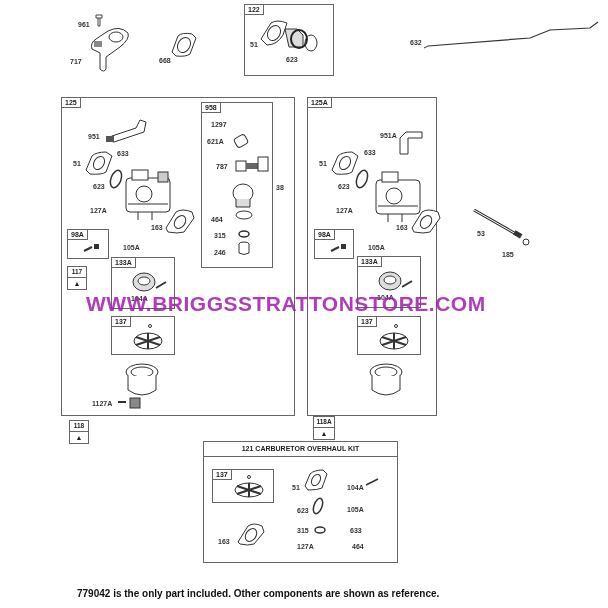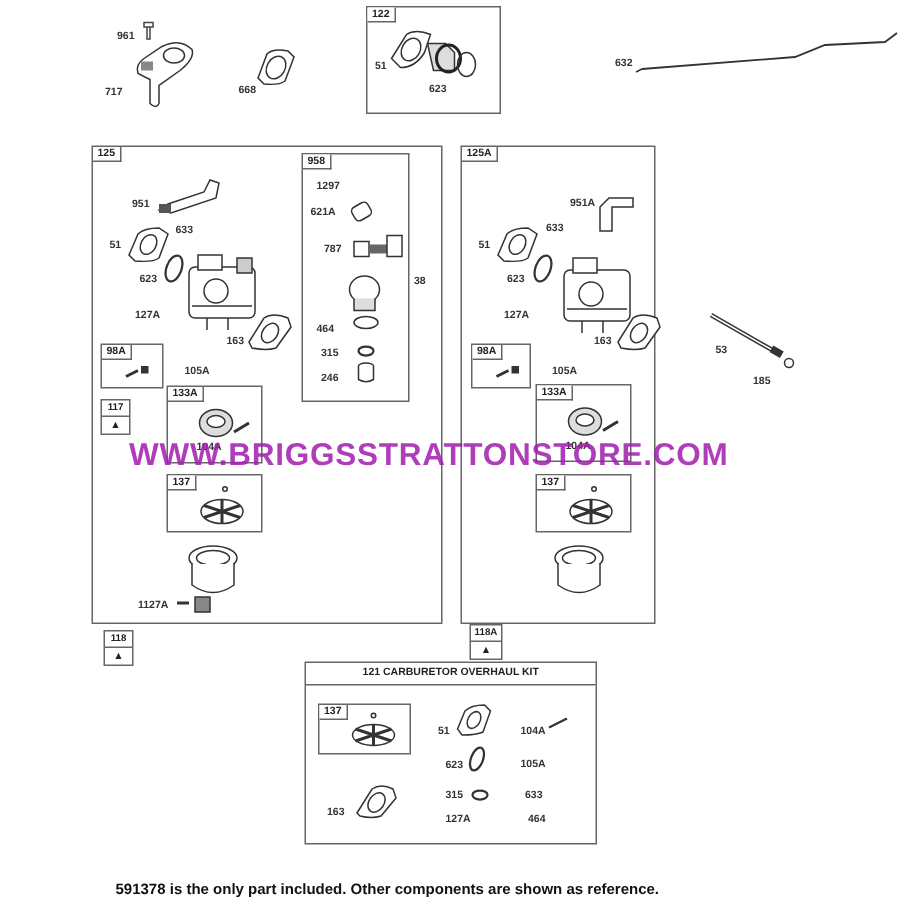--- a/index.html
+++ b/index.html
@@ -278,13 +278,13 @@
   <span class="lbl" style="left:143px;top:64px;">105A</span>
   <span class="lbl" style="left:146px;top:85px;">633</span>
   <span class="lbl" style="left:148px;top:101px;">464</span>
   <span class="lbl" style="left:14px;top:96px;">163</span>
   <svg class="part" style="left:32px;top:78px;" width="30" height="28">
       <path d="M2 22 L12 6 Q18 2 26 6 L28 12 L18 24 Q12 26 4 24 Z" fill="#fff" stroke="#333"></path>
       <ellipse cx="15" cy="15" rx="5" ry="7" fill="none" stroke="#333" transform="rotate(35 15 15)"></ellipse>
     </svg>
 </div>
 
-<div class="footer">591378 is the only part included. Other components are shown as reference.</div>
+<div class="footer">779042 is the only part included. Other components are shown as reference.</div>
 
 </body></html>

